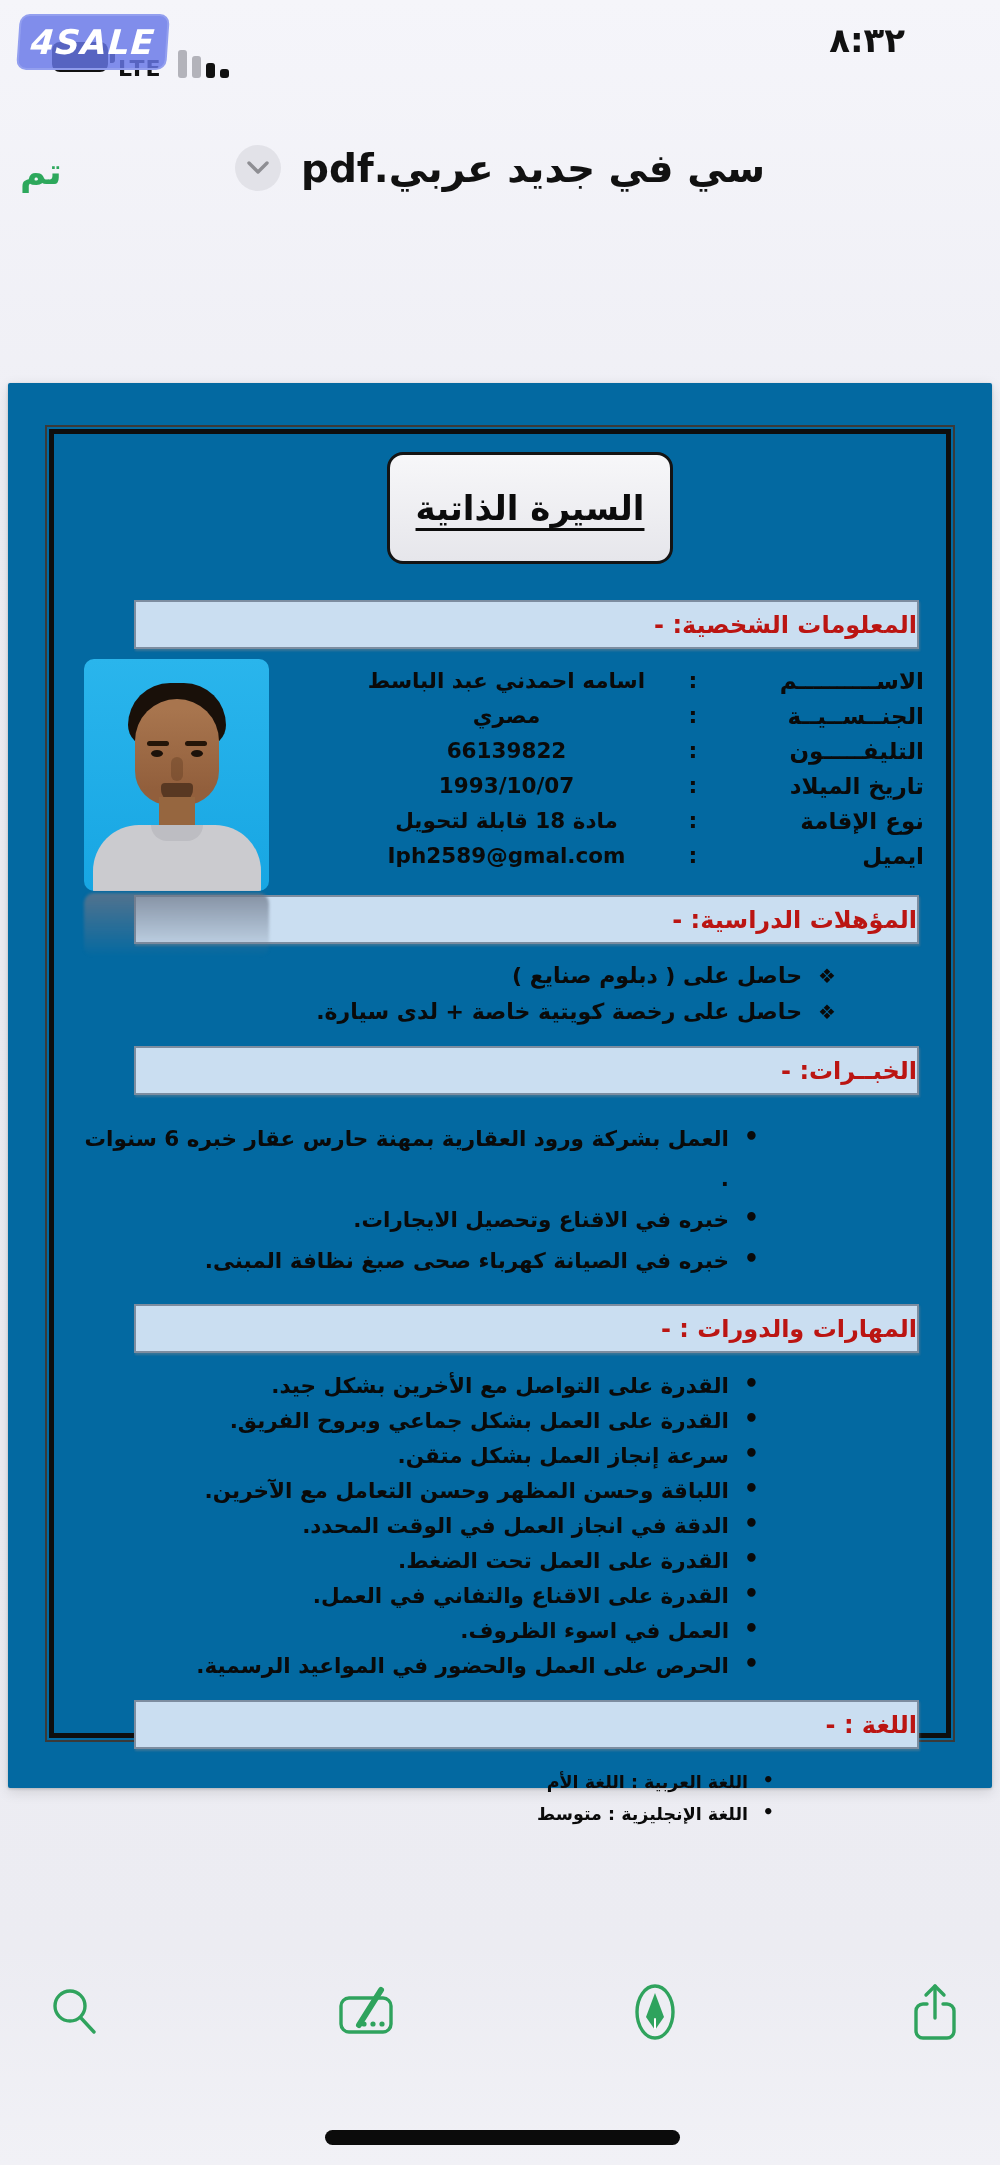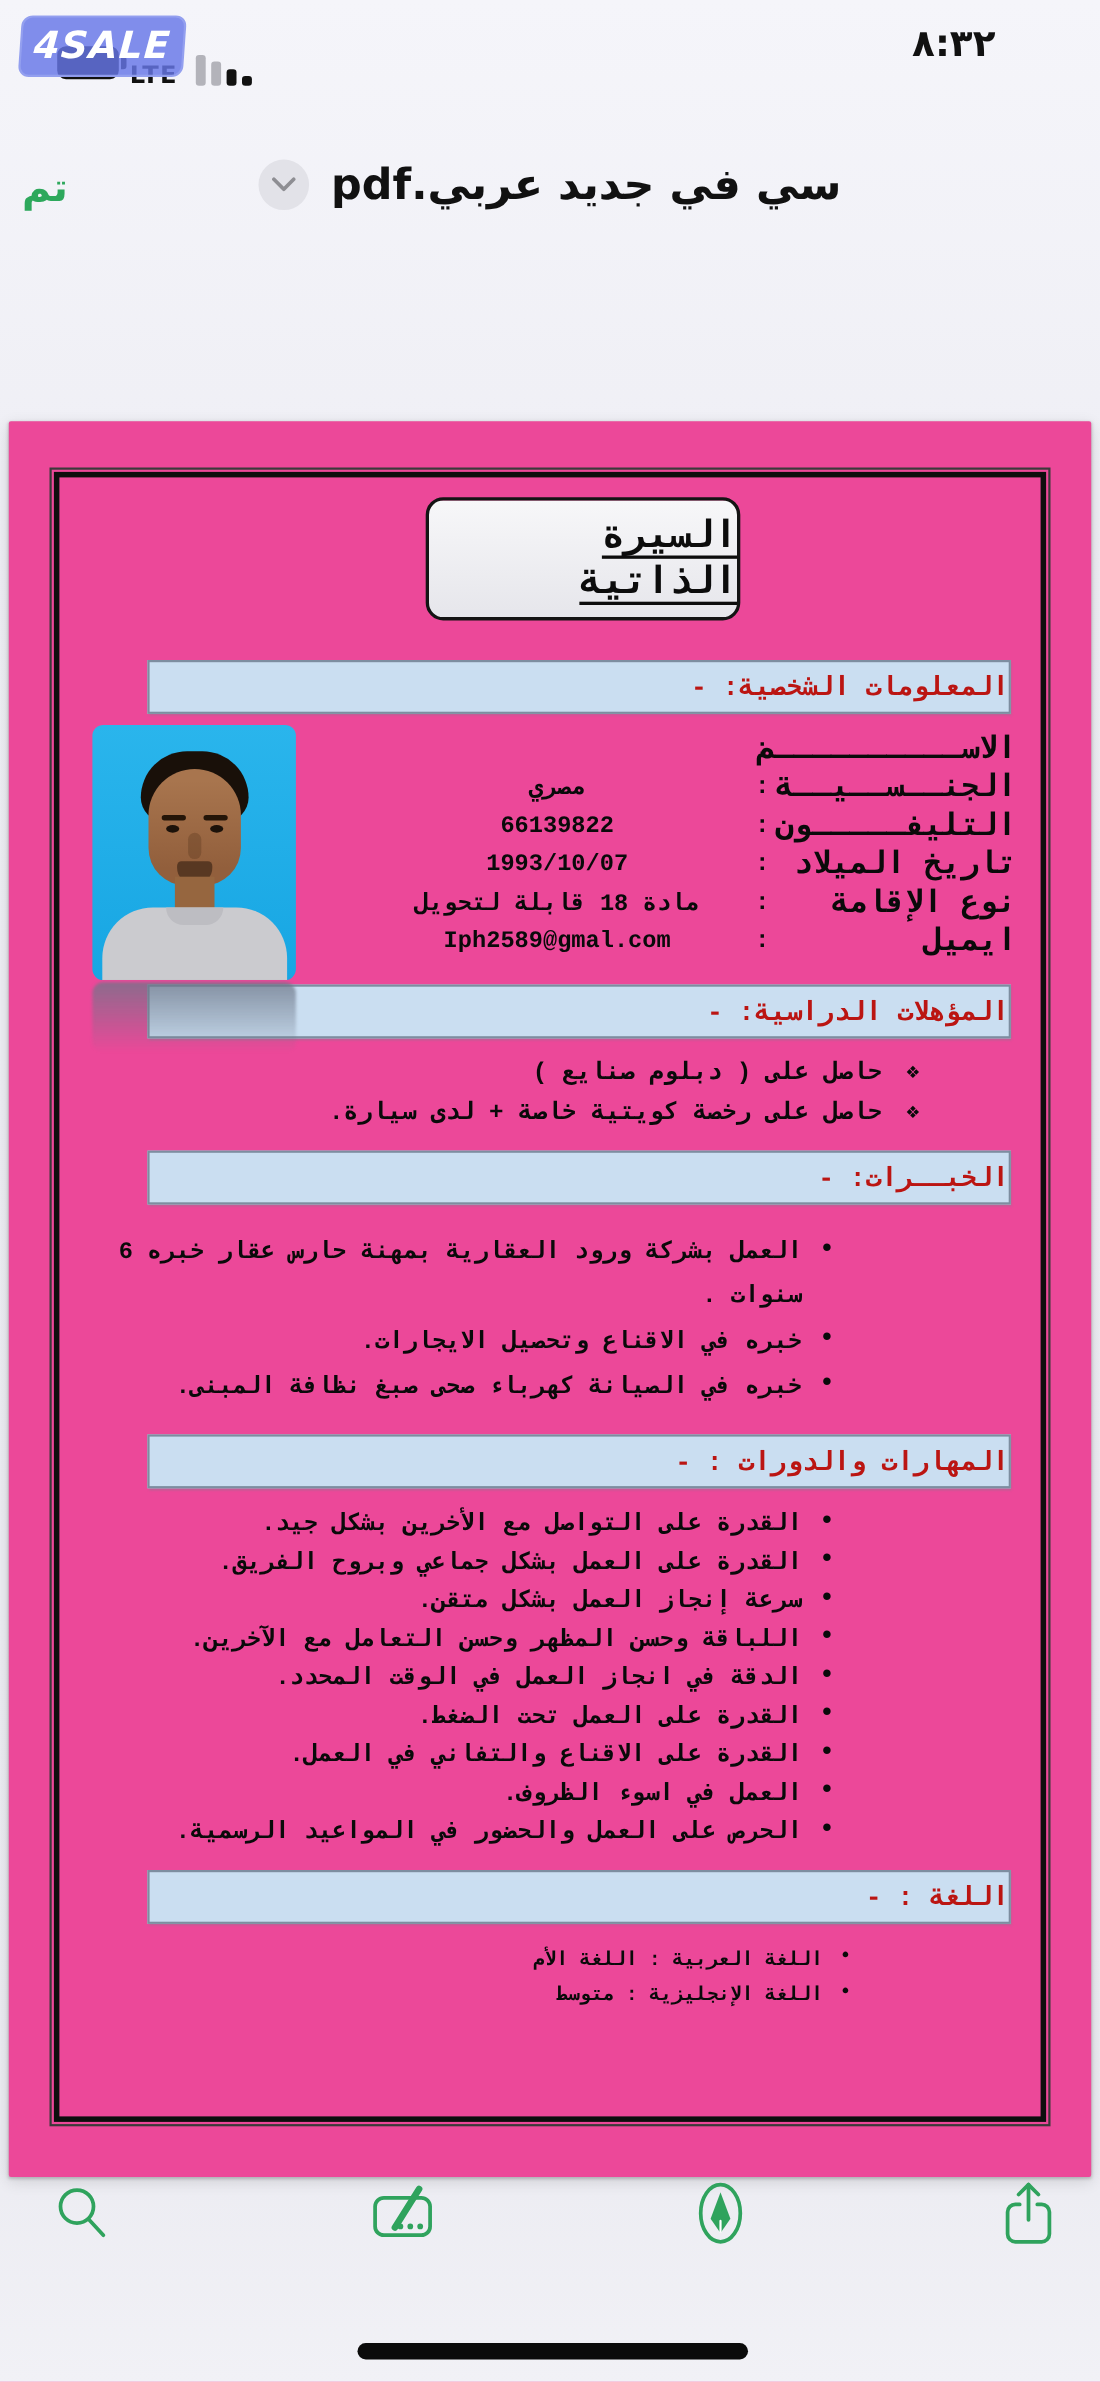--- a/index.html
+++ b/index.html
@@ -33,24 +33,23 @@
 
   
   .navbar { position:absolute; top:135px; left:0; width:100%; height:90px; }
   .done-btn { position:absolute; left:20px; top:16px; font-size:36px; font-weight:600; color:#2da85c; cursor:pointer; }
   .title-row { position:absolute; left:0; top:10px; width:100%; display:flex; direction:rtl; justify-content:center; align-items:center; gap:20px; }
   .doc-file-title { font-size:39px; font-weight:700; color:#111; }
   .chev-circle { width:46px; height:46px; border-radius:50%; background:#e2e2e8; display:flex; align-items:center; justify-content:center; cursor:pointer; }
 
   
   .page {
-    position:absolute; left:8px; top:383px; width:984px; height:1596px;
-    background:#ec4899; box-shadow:0 4px 14px rgba(0,0,0,.12), 0 1px 3px rgba(0,0,0,.18);
+    position:absolute; left:8px; top:383px; width:984px; height:1405px;
+    background:#0369a1; box-shadow:0 4px 14px rgba(0,0,0,.12), 0 1px 3px rgba(0,0,0,.18);
     border-radius:2px;
-    font-family:Liberation Mono, monospace;
   }
   .frame-outer { position:absolute; left:37px; top:42px; right:37px; bottom:46px; border:2px solid #3a3a3a; padding:2px; }
   .frame-inner { width:100%; height:100%; border:5px solid #0e0e0e; padding:14px 22px 10px 22px; direction:rtl; }
 
   .cv-titlebox {
     width:286px; height:112px; margin:4px auto 0; transform:translateX(30px);
     border:3px solid #141414; border-radius:16px;
     background:linear-gradient(180deg,#f7f7f9 0%, #e6e6eb 100%);
     display:flex; align-items:center; justify-content:center;
   }
@@ -65,21 +64,21 @@
     display:flex; align-items:center; 
     position:relative; z-index:1;
   }
   .band span { font-size:24px; font-weight:800; color:#bb1512; }
   .band-personal { margin-top:36px; }
 
   
   .personal-body { display:flex; direction:rtl; min-height:246px; position:relative; }
   .fields { flex:1; padding-top:14px; }
   .field-row { display:grid; grid-template-columns:205px 52px auto; height:35px; align-items:center; }
-  .f-label { font-size:28px; font-weight:700; color:#0a0a0a; text-align:right; white-space:nowrap; }
+  .f-label { font-size:23px; font-weight:700; color:#0a0a0a; text-align:right; white-space:nowrap; }
   .f-colon { font-size:22px; font-weight:800; color:#0a0a0a; text-align:center; }
   .f-value { font-size:21.5px; font-weight:700; color:#0a0a0a; text-align:center; padding-left:70px; unicode-bidi:plaintext; white-space:nowrap; }
 
   .photo-wrap { width:200px; position:relative; z-index:2; }
   .photo { position:absolute; top:10px; left:8px; width:185px; height:232px; border-radius:10px;
     background:linear-gradient(180deg,#2ab5ec 0%, #17a6e3 100%); overflow:hidden; }
   .ph-hair { position:absolute; top:24px; left:50%; transform:translateX(-50%); width:98px; height:64px; background:#191009; border-radius:50px 50px 26px 26px; }
   .ph-face { position:absolute; top:40px; left:50%; transform:translateX(-50%); width:84px; height:106px; background:linear-gradient(180deg,#a8754e 10%, #925f3c 85%); border-radius:42px 42px 34px 34px; }
   .ph-brow { position:absolute; top:42px; width:22px; height:5px; background:#241508; border-radius:3px; }
   .ph-eye { position:absolute; top:51px; width:12px; height:7px; background:#1c120a; border-radius:50%; }
@@ -152,20 +151,21 @@
 
       <div class="band band-personal">
         <span>المعلومات الشخصية: -</span>
       </div>
       <div class="personal-body">
         <div class="fields">
 
             <div class="field-row">
               <span class="f-label">الاســــــــــم</span>
               <span class="f-colon">:</span>
+              <span class="f-value">اسامه احمدني عبد الباسط</span>
             </div>
 
             <div class="field-row">
               <span class="f-label">الجنــســيــة</span>
               <span class="f-colon">:</span>
               <span class="f-value">مصري</span>
             </div>
 
             <div class="field-row">
               <span class="f-label">التليفـــــون</span>

